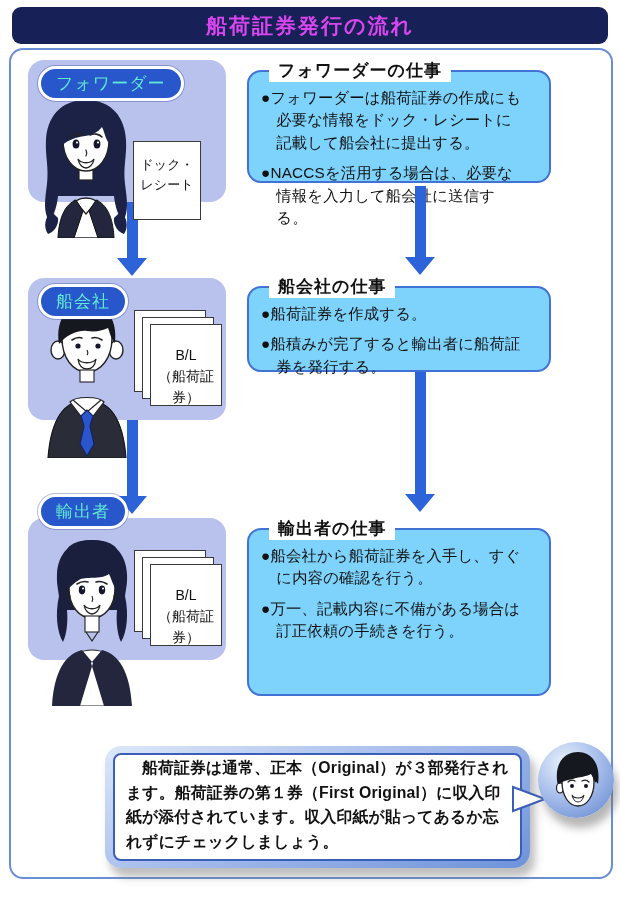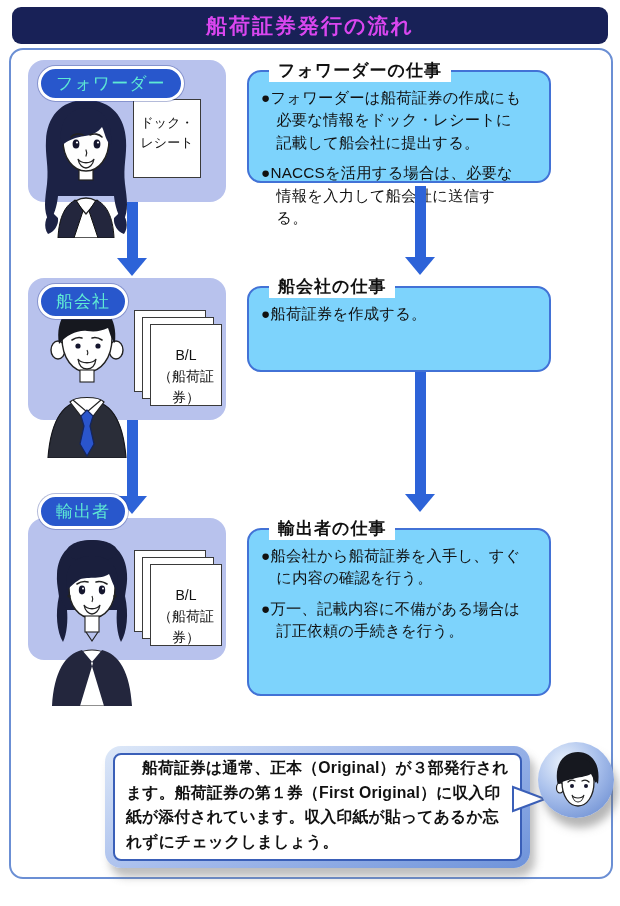--- a/index.html
+++ b/index.html
@@ -32,21 +32,21 @@
     box-shadow:0 0 0 1px rgba(40,60,150,.35);
     font-size:17px; font-weight:400; letter-spacing:1px;
     padding:3px 15px; white-space:nowrap;
   }
   .char{ position:absolute; z-index:3; }
   
   .doc{
     position:absolute; z-index:3; background:#fff; border:1.5px solid #3a3a3a;
     font-size:13px; line-height:1.55; text-align:center;
     white-space:pre-line; display:flex; align-items:flex-start; justify-content:center;
-    padding-top:13px; box-sizing:border-box;
+    padding-top:13px; box-sizing:border-box;margin-top:42px;
   }
   .stack{ position:absolute; z-index:3; }
   .stack .pg{
     position:absolute; width:72px; height:82px; background:#fff;
     border:1.5px solid #3a3a3a; box-sizing:border-box;
   }
   .stack .pg.front{
     font-size:14px; line-height:1.5; text-align:center;
     white-space:pre-line; padding-top:20px;
   }
@@ -182,20 +182,21 @@
 
   <div>
     <div class="bar" style="left:415px; top:372px; width:11px; height:124px;"></div>
     <div class="head" style="left:405px; top:494px;"></div>
   </div>
 
   <div class="job" style="top:286px; height:86px;">
     <div class="legend">船会社の仕事</div>
     <div class="body">
       <div class="bullet">●船荷証券を作成する。</div>
+      <div class="bullet">●船積みが完了すると輸出者に船荷証券を発行する。</div>
     </div>
   </div>
 
   <div class="actor-panel" style="top:518px;"></div>
   <div class="pill" style="left:38px; top:494px;">輸出者</div>
 
   <svg class="char" style="left:28px; top:538px;" width="128" height="168" viewBox="0 0 128 168">
     <path d="M64 2C42 2 30 16 29 36c-1 14 4 22 2 36h66c-2-14 3-22 2-36C98 16 86 2 64 2z" fill="#1a1f3d"></path>
     <ellipse cx="64" cy="13" rx="25" ry="11" fill="#1a1f3d"></ellipse>
     <path d="M31 58c-4 18-2 36 4 46 4-8 5-22 4-32zM97 58c4 18 2 36-4 46-4-8-5-22-4-32z" fill="#1a1f3d"></path>

